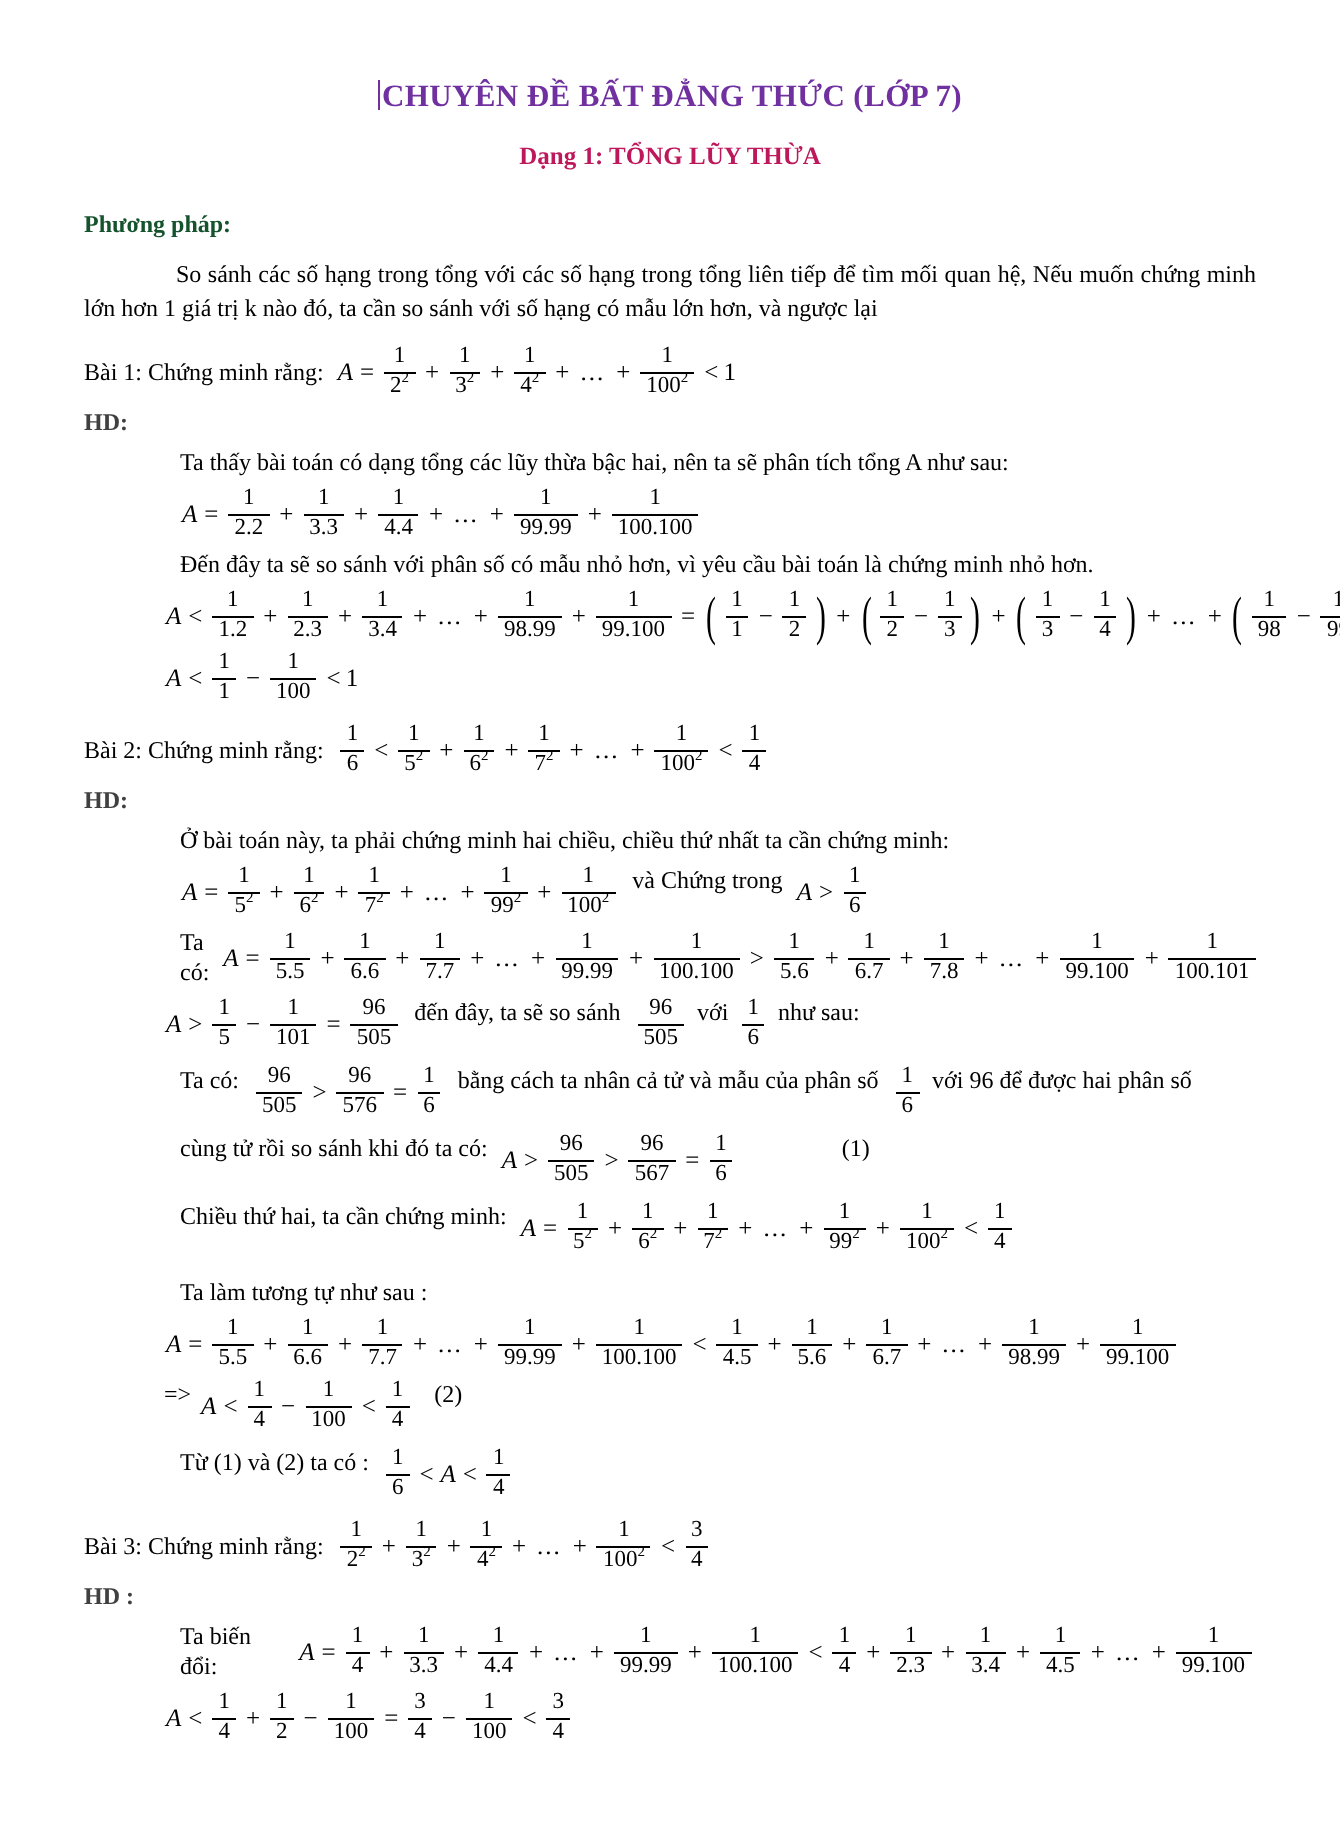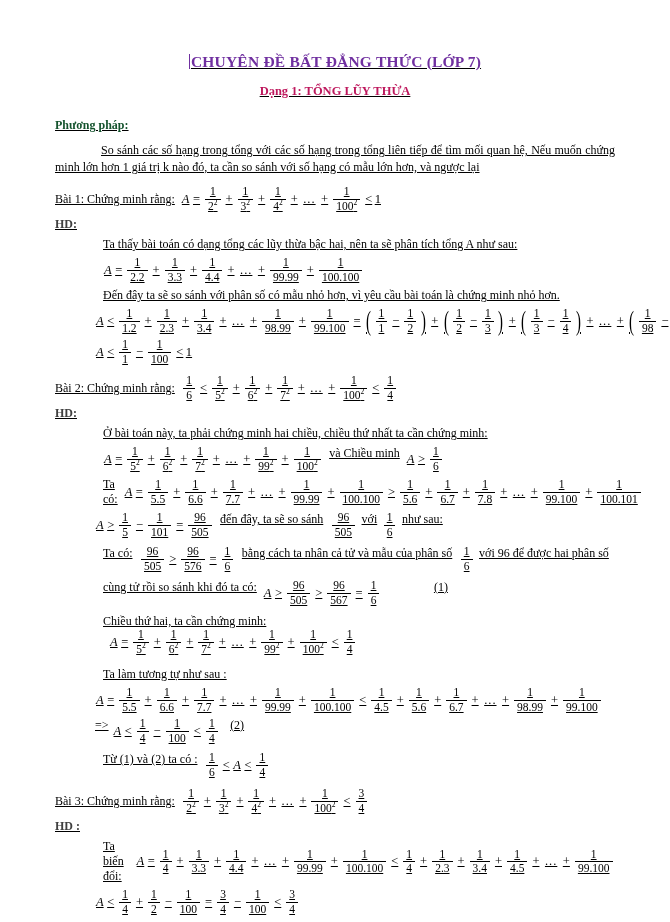--- a/index.html
+++ b/index.html
@@ -6,23 +6,22 @@
   body{
     width:670px;height:922px;
     background:#ffffff;
     font-family:"Liberation Serif","DejaVu Serif",serif;
     color:#000;
     overflow:hidden;
   }
   .page{
     position:relative;
     width:670px;height:916px;
-    padding:13px;
+    padding:0;
     box-sizing:border-box;
-    text-decoration:underline;
   }
   .doc{
     padding:28px 42px 0 42px;
   }
   
   .title{
     text-align:center;
     font-weight:bold;
     font-size:15.5px;
     color:#7030A0;
@@ -381,21 +380,21 @@
         <span class="fr">
             <span class="nu">1</span>
             <span class="de"><span>99</span><span class="sup">2</span></span>
           </span>
         <span class="op">+</span>
         <span class="fr">
             <span class="nu">1</span>
             <span class="de"><span>100</span><span class="sup">2</span></span>
           </span>
       </span>
-      <span class="txt ml6">và Chiều minh</span>
+      <span class="txt ml6">và Chứng trong</span>
       <span class="m ml6">
         <span class="it">A</span>
           <span class="op">&gt;</span>
         <span class="fr">
             <span class="nu">1</span>
             <span class="de">6</span>
           </span>
       </span>
     </div>
 
@@ -540,21 +539,21 @@
           </span>
         <span class="op">=</span>
         <span class="fr">
             <span class="nu">1</span>
             <span class="de">6</span>
           </span>
       </span>
       <span class="eqlab">(1)</span>
     </div>
 
-    <div class="blk" style="margin-top:8px;flex-direction:column;">
+    <div class="blk" style="margin-top:8px;">
       <span class="txt">Chiều thứ hai, ta cần chứng minh:</span>
       <span class="m ml6">
         <span class="it">A</span>
           <span class="op">=</span>
         <span class="fr">
             <span class="nu">1</span>
             <span class="de"><span>5</span><span class="sup">2</span></span>
           </span>
         <span class="op">+</span>
         <span class="fr">

